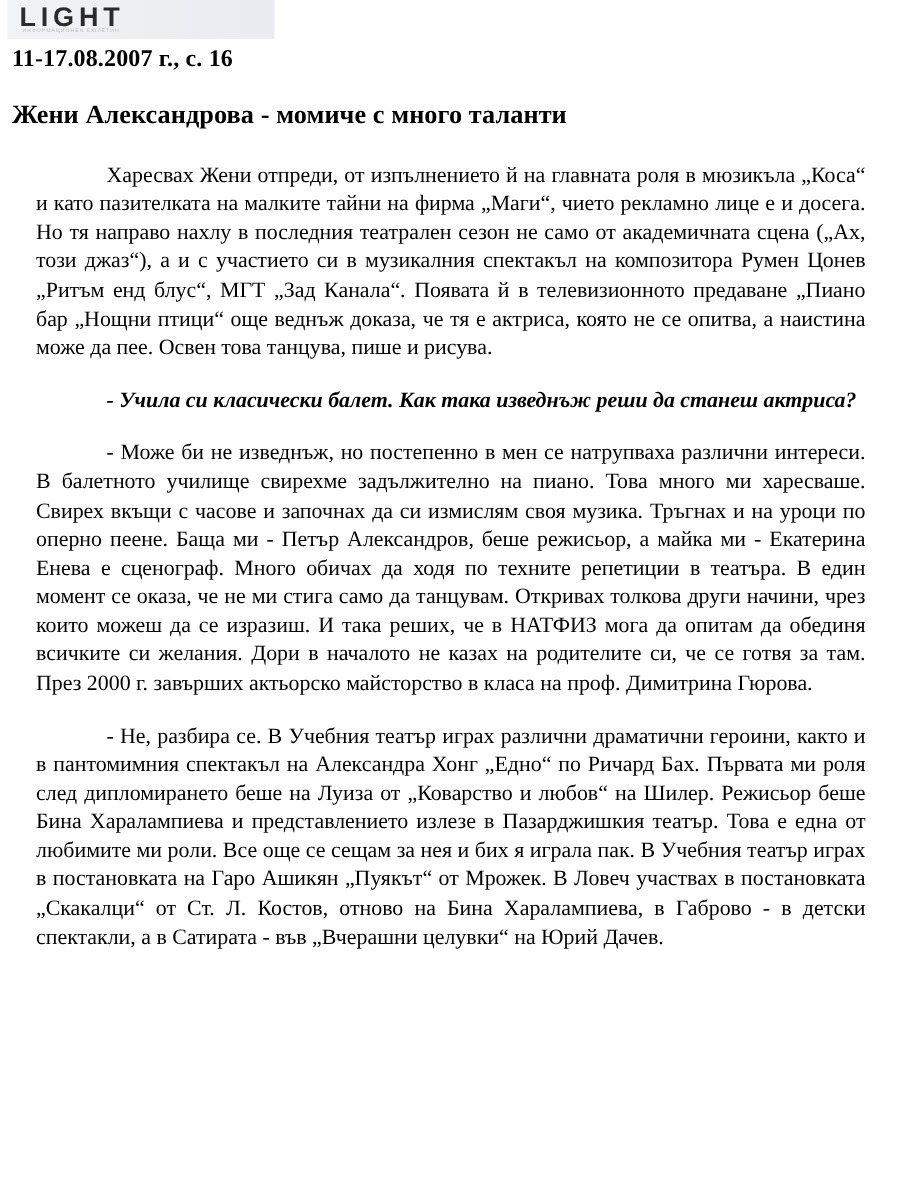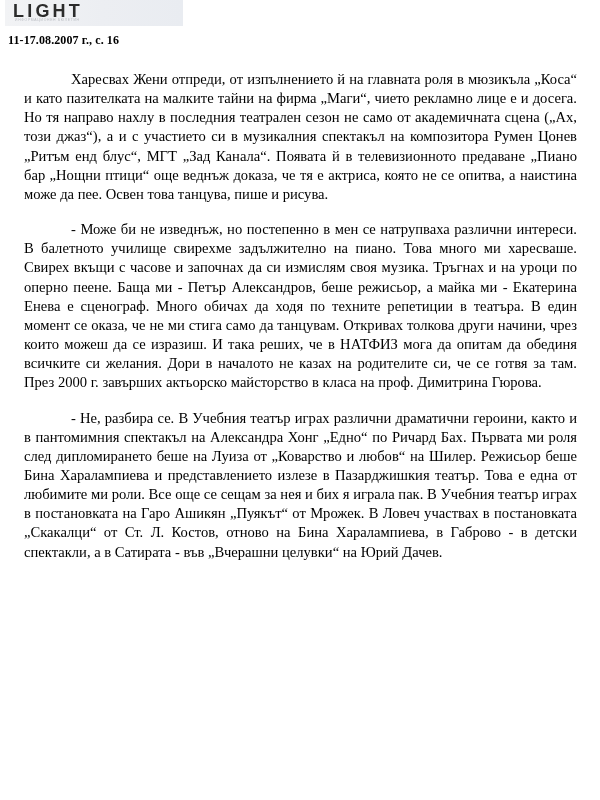--- a/index.html
+++ b/index.html
@@ -48,21 +48,21 @@
     font-family: "Liberation Sans", "DejaVu Sans", sans-serif;
     font-size: 3.4px;
     letter-spacing: 0.7px;
     color: #b9bcc2;
     white-space: nowrap;
   }
 
   
   .dateline {
     margin: 5px 0 0 3px;
-    font-size: 12px;
+    font-size: 16px;
     font-weight: bold;
     letter-spacing: 0.1px;
     line-height: 18px;
   }
 
   
   .headline {
     margin: 16px 0 0 3px;
     font-size: 17.5px;
     font-weight: bold;
@@ -97,20 +97,22 @@
 
 <div class="page">
 
   <div class="masthead">
     <div class="masthead-logo">LIGHT</div>
     <div class="masthead-sub">ИНФОРМАЦИОНЕН БЮЛЕТИН</div>
   </div>
 
   <div class="dateline">11-17.08.2007 г., с. 16</div>
 
+  <h1 class="headline">Жени Александрова - момиче с много таланти</h1>
 
   <div class="article">
     <p>Харесвах Жени отпреди, от изпълнението й на главната роля в мюзикъла „Коса“ и като пазителката на малките тайни на фирма „Маги“, чието рекламно лице е и досега. Но тя направо нахлу в последния театрален сезон не само от академичната сцена („Ах, този джаз“), а и с участието си в музикалния спектакъл на композитора Румен Цонев „Ритъм енд блус“, МГТ „Зад Канала“. Появата й в телевизионното предаване „Пиано бар „Нощни птици“ още веднъж доказа, че тя е актриса, която не се опитва, а наистина може да пее. Освен това танцува, пише и рисува.</p>
+    <p class="q">- Учила си класически балет. Как така изведнъж реши да станеш актриса?</p>
     <p>- Може би не изведнъж, но постепенно в мен се натрупваха различни интереси. В балетното училище свирехме задължително на пиано. Това много ми харесваше. Свирех вкъщи с часове и започнах да си измислям своя музика. Тръгнах и на уроци по оперно пеене. Баща ми - Петър Александров, беше режисьор, а майка ми - Екатерина Енева е сценограф. Много обичах да ходя по техните репетиции в театъра. В един момент се оказа, че не ми стига само да танцувам. Откривах толкова други начини, чрез които можеш да се изразиш. И така реших, че в НАТФИЗ мога да опитам да обединя всичките си желания. Дори в началото не казах на родителите си, че се готвя за там. През 2000 г. завърших актьорско майсторство в класа на проф. Димитрина Гюрова.</p>
     <p>- Не, разбира се. В Учебния театър играх различни драматични героини, както и в пантомимния спектакъл на Александра Хонг „Едно“ по Ричард Бах. Първата ми роля след дипломирането беше на Луиза от „Коварство и любов“ на Шилер. Режисьор беше Бина Харалампиева и представлението излезе в Пазарджишкия театър. Това е една от любимите ми роли. Все още се сещам за нея и бих я играла пак. В Учебния театър играх в постановката на Гаро Ашикян „Пуякът“ от Мрожек. В Ловеч участвах в постановката „Скакалци“ от Ст. Л. Костов, отново на Бина Харалампиева, в Габрово - в детски спектакли, а в Сатирата - във „Вчерашни целувки“ на Юрий Дачев.</p>
   </div>
 
 </div>
 
 </body></html>

